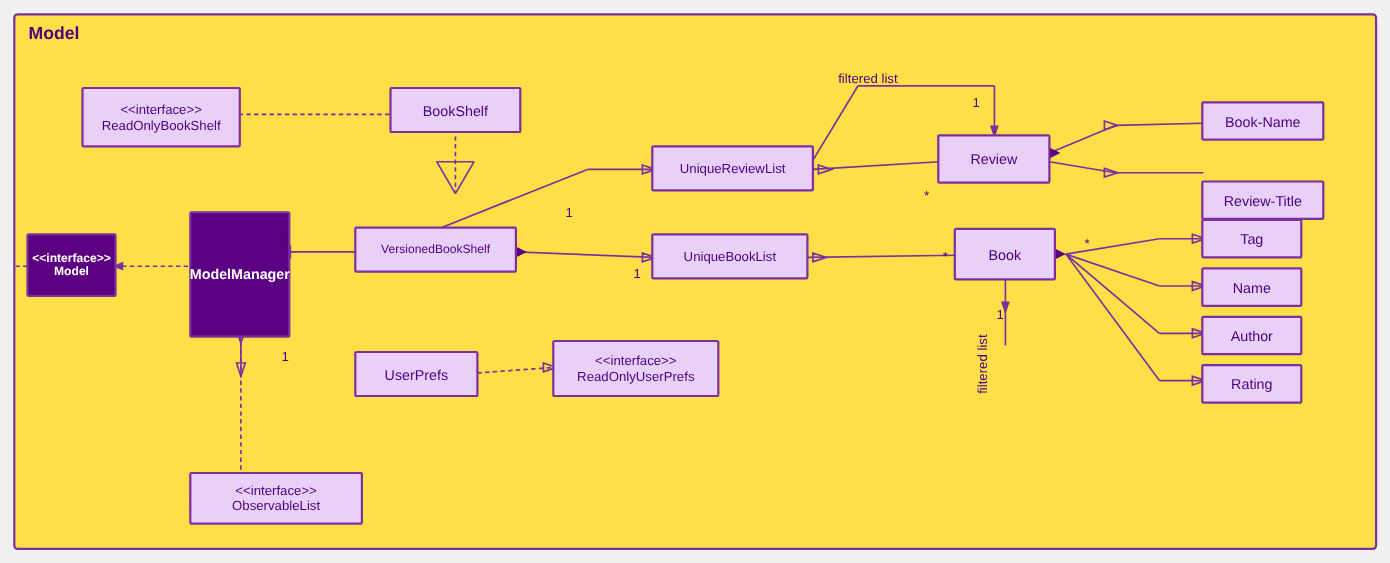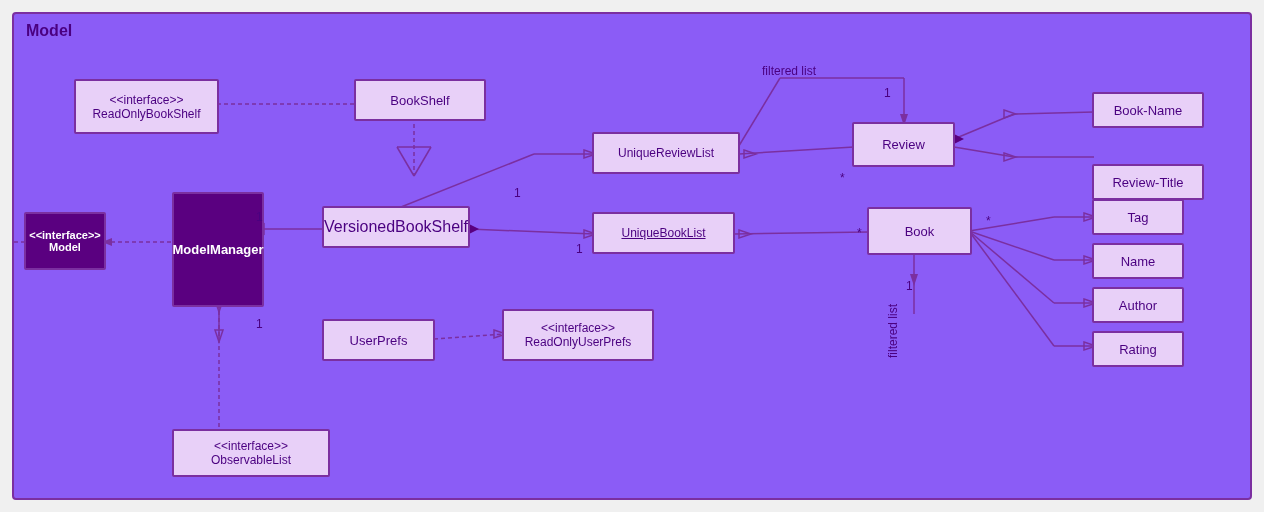--- a/index.html
+++ b/index.html
@@ -8,21 +8,21 @@
       font-family: Arial, sans-serif;
       width: 1264px;
       height: 512px;
       overflow: hidden;
     }
     .diagram-container {
       position: relative;
       width: 1240px;
       height: 488px;
       margin: 12px;
-      background: #8b5cf6;
+      background: #fde047;
       border: 2px solid #7b2fa0;
       border-radius: 4px;
     }
     .diagram-title {
       position: absolute;
       top: 8px;
       left: 12px;
       font-size: 16px;
       font-weight: bold;
       color: #4a0080;
@@ -144,49 +144,49 @@
     <polygon points="170,434 158,438 170,442" fill="#7b2fa0"></polygon>
 
     <line x1="766" y1="64" x2="890" y2="64" stroke="#7b2fa0" stroke-width="1.5"></line>
     <line x1="766" y1="64" x2="720" y2="140" stroke="#7b2fa0" stroke-width="1.5"></line>
   </svg>
 
   <div class="uml-box" style="left:60px;top:65px;width:145px;height:55px;font-size:12px;">
     &lt;&lt;interface&gt;&gt;<br>ReadOnlyBookShelf
   </div>
 
-  <div class="uml-box" style="left:340px;top:65px;width:132px;height:42px;">
+  <div class="uml-box" style="left:340px;top:65px;width:120px;height:42px;">
     BookShelf
   </div>
 
   <div class="uml-box dark" style="left:10px;top:198px;width:82px;height:58px;font-size:11px;">
     &lt;&lt;interface&gt;&gt;<br>Model
   </div>
 
   <div class="uml-box dark" style="left:158px;top:178px;width:92px;height:115px;font-size:13px;">
     ModelManager
   </div>
 
-  <div class="uml-box" style="left:308px;top:192px;width:148px;height:42px;font-size:16px;">
+  <div class="uml-box" style="left:308px;top:192px;width:148px;height:42px;font-size:11px;">
     VersionedBookShelf
   </div>
 
   <div class="uml-box" style="left:578px;top:118px;width:148px;height:42px;font-size:12px;text-align:center;">
     UniqueReviewList
   </div>
 
-  <div class="uml-box" style="left:578px;top:198px;width:143px;height:42px;font-size:12px;text-decoration:underline;">
+  <div class="uml-box" style="left:578px;top:198px;width:143px;height:42px;font-size:12px;">
     UniqueBookList
   </div>
 
   <div class="uml-box" style="left:838px;top:108px;width:103px;height:45px;">
     Review
   </div>
 
-  <div class="uml-box" style="left:853px;top:193px;width:105px;height:48px;">
+  <div class="uml-box" style="left:853px;top:193px;width:93px;height:48px;">
     Book
   </div>
 
   <div class="uml-box" style="left:308px;top:305px;width:113px;height:42px;">
     UserPrefs
   </div>
 
   <div class="uml-box" style="left:488px;top:295px;width:152px;height:52px;font-size:12px;">
     &lt;&lt;interface&gt;&gt;<br>ReadOnlyUserPrefs
   </div>

